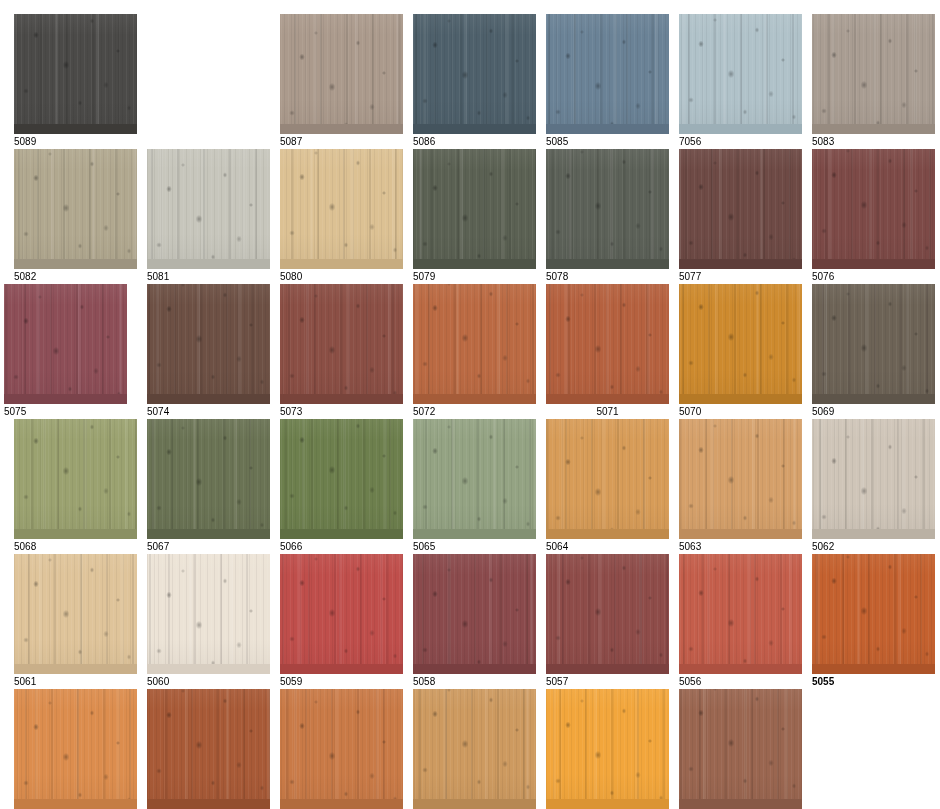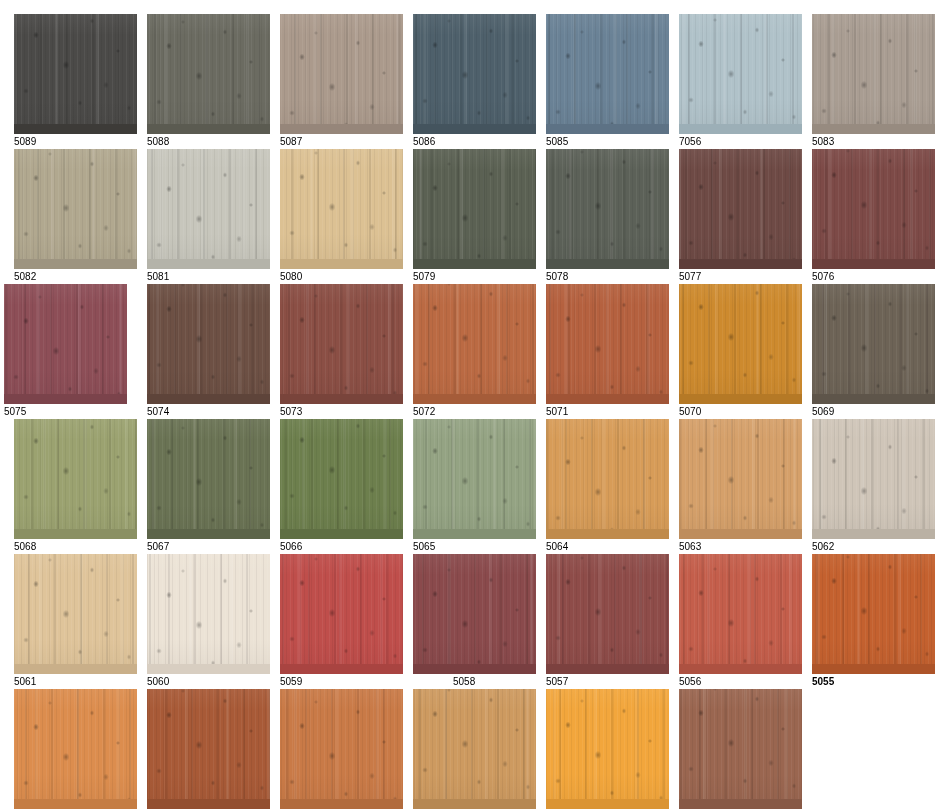--- a/index.html
+++ b/index.html
@@ -125,30 +125,20 @@
     <div class="swatch-cell" style="left: 14px; top: 14px; width: 123px;">
       <div class="swatch-chip" style="width: 123px; height: 120px;">
         <div class="chip-base" style="background: rgb(75, 74, 72);"></div>
         <div class="chip-grain" style="background-position-x: 0px, 0px, 0px;"></div>
         <div class="chip-knots" style="transform: translateY(-11px);"></div>
         <div class="chip-shade"></div>
         <div class="chip-endband" style="height: 10px; background: rgb(61, 59, 56);"></div>
       </div>
       <span class="swatch-label" style="color: rgb(0, 0, 0);">5089</span>
     </div>
-    <div class="swatch-cell" style="left: 147px; top: 14px; width: 123px;">
-      <div class="swatch-chip" style="width: 123px; height: 120px;">
-        <div class="chip-base" style="background: rgb(107, 107, 97);"></div>
-        <div class="chip-grain" style="background-position-x: 13px, 7px, 17px;"></div>
-        <div class="chip-knots" style="transform: translateY(0px);"></div>
-        <div class="chip-shade"></div>
-        <div class="chip-endband" style="height: 10px; background: rgb(91, 91, 81);"></div>
-      </div>
-      <span class="swatch-label" style="color: rgb(0, 0, 0);">5088</span>
-    </div>
     <div class="swatch-cell" style="left: 280px; top: 14px; width: 123px;">
       <div class="swatch-chip" style="width: 123px; height: 120px;">
         <div class="chip-base" style="background: rgb(171, 154, 140);"></div>
         <div class="chip-grain" style="background-position-x: 26px, 14px, 34px;"></div>
         <div class="chip-knots" style="transform: translateY(11px);"></div>
         <div class="chip-shade"></div>
         <div class="chip-endband" style="height: 10px; background: rgb(150, 134, 122);"></div>
       </div>
       <span class="swatch-label" style="color: rgb(0, 0, 0);">5087</span>
     </div>
@@ -295,21 +285,21 @@
     <div class="swatch-cell" style="left: 413px; top: 284px; width: 123px;">
       <div class="swatch-chip" style="width: 123px; height: 120px;">
         <div class="chip-base" style="background: rgb(187, 106, 67);"></div>
         <div class="chip-grain" style="background-position-x: 16px, 15px, 2px;"></div>
         <div class="chip-knots" style="transform: translateY(-8px);"></div>
         <div class="chip-shade"></div>
         <div class="chip-endband" style="height: 10px; background: rgb(165, 92, 57);"></div>
       </div>
       <span class="swatch-label" style="color: rgb(0, 0, 0);">5072</span>
     </div>
-    <div class="swatch-cell" style="left: 546px; top: 284px; width: 123px;">
+    <div class="swatch-cell" style="left: 546px; top: 284px; width: 123px; text-align: center;">
       <div class="swatch-chip" style="width: 123px; height: 120px;">
         <div class="chip-base" style="background: rgb(181, 97, 63);"></div>
         <div class="chip-grain" style="background-position-x: 29px, 22px, 19px;"></div>
         <div class="chip-knots" style="transform: translateY(3px);"></div>
         <div class="chip-shade"></div>
         <div class="chip-endband" style="height: 10px; background: rgb(160, 84, 54);"></div>
       </div>
       <span class="swatch-label" style="color: rgb(0, 0, 0);">5071</span>
     </div>
     <div class="swatch-cell" style="left: 679px; top: 284px; width: 123px;">
@@ -433,21 +423,21 @@
       <span class="swatch-label" style="color: rgb(0, 0, 0);">5059</span>
     </div>
     <div class="swatch-cell" style="left: 413px; top: 554px; width: 123px;">
       <div class="swatch-chip" style="width: 123px; height: 120px;">
         <div class="chip-base" style="background: rgb(138, 74, 76);"></div>
         <div class="chip-grain" style="background-position-x: 34px, 9px, 35px;"></div>
         <div class="chip-knots" style="transform: translateY(8px);"></div>
         <div class="chip-shade"></div>
         <div class="chip-endband" style="height: 10px; background: rgb(121, 63, 65);"></div>
       </div>
-      <span class="swatch-label" style="color: rgb(0, 0, 0); margin-left: 40px;">5058</span>
+      <span class="swatch-label" style="color: rgb(0, 0, 0);">5058</span>
     </div>
     <div class="swatch-cell" style="left: 546px; top: 554px; width: 123px;">
       <div class="swatch-chip" style="width: 123px; height: 120px;">
         <div class="chip-base" style="background: rgb(142, 76, 73);"></div>
         <div class="chip-grain" style="background-position-x: 6px, 16px, 11px;"></div>
         <div class="chip-knots" style="transform: translateY(-4px);"></div>
         <div class="chip-shade"></div>
         <div class="chip-endband" style="height: 10px; background: rgb(124, 65, 63);"></div>
       </div>
       <span class="swatch-label" style="color: rgb(0, 0, 0);">5057</span>

